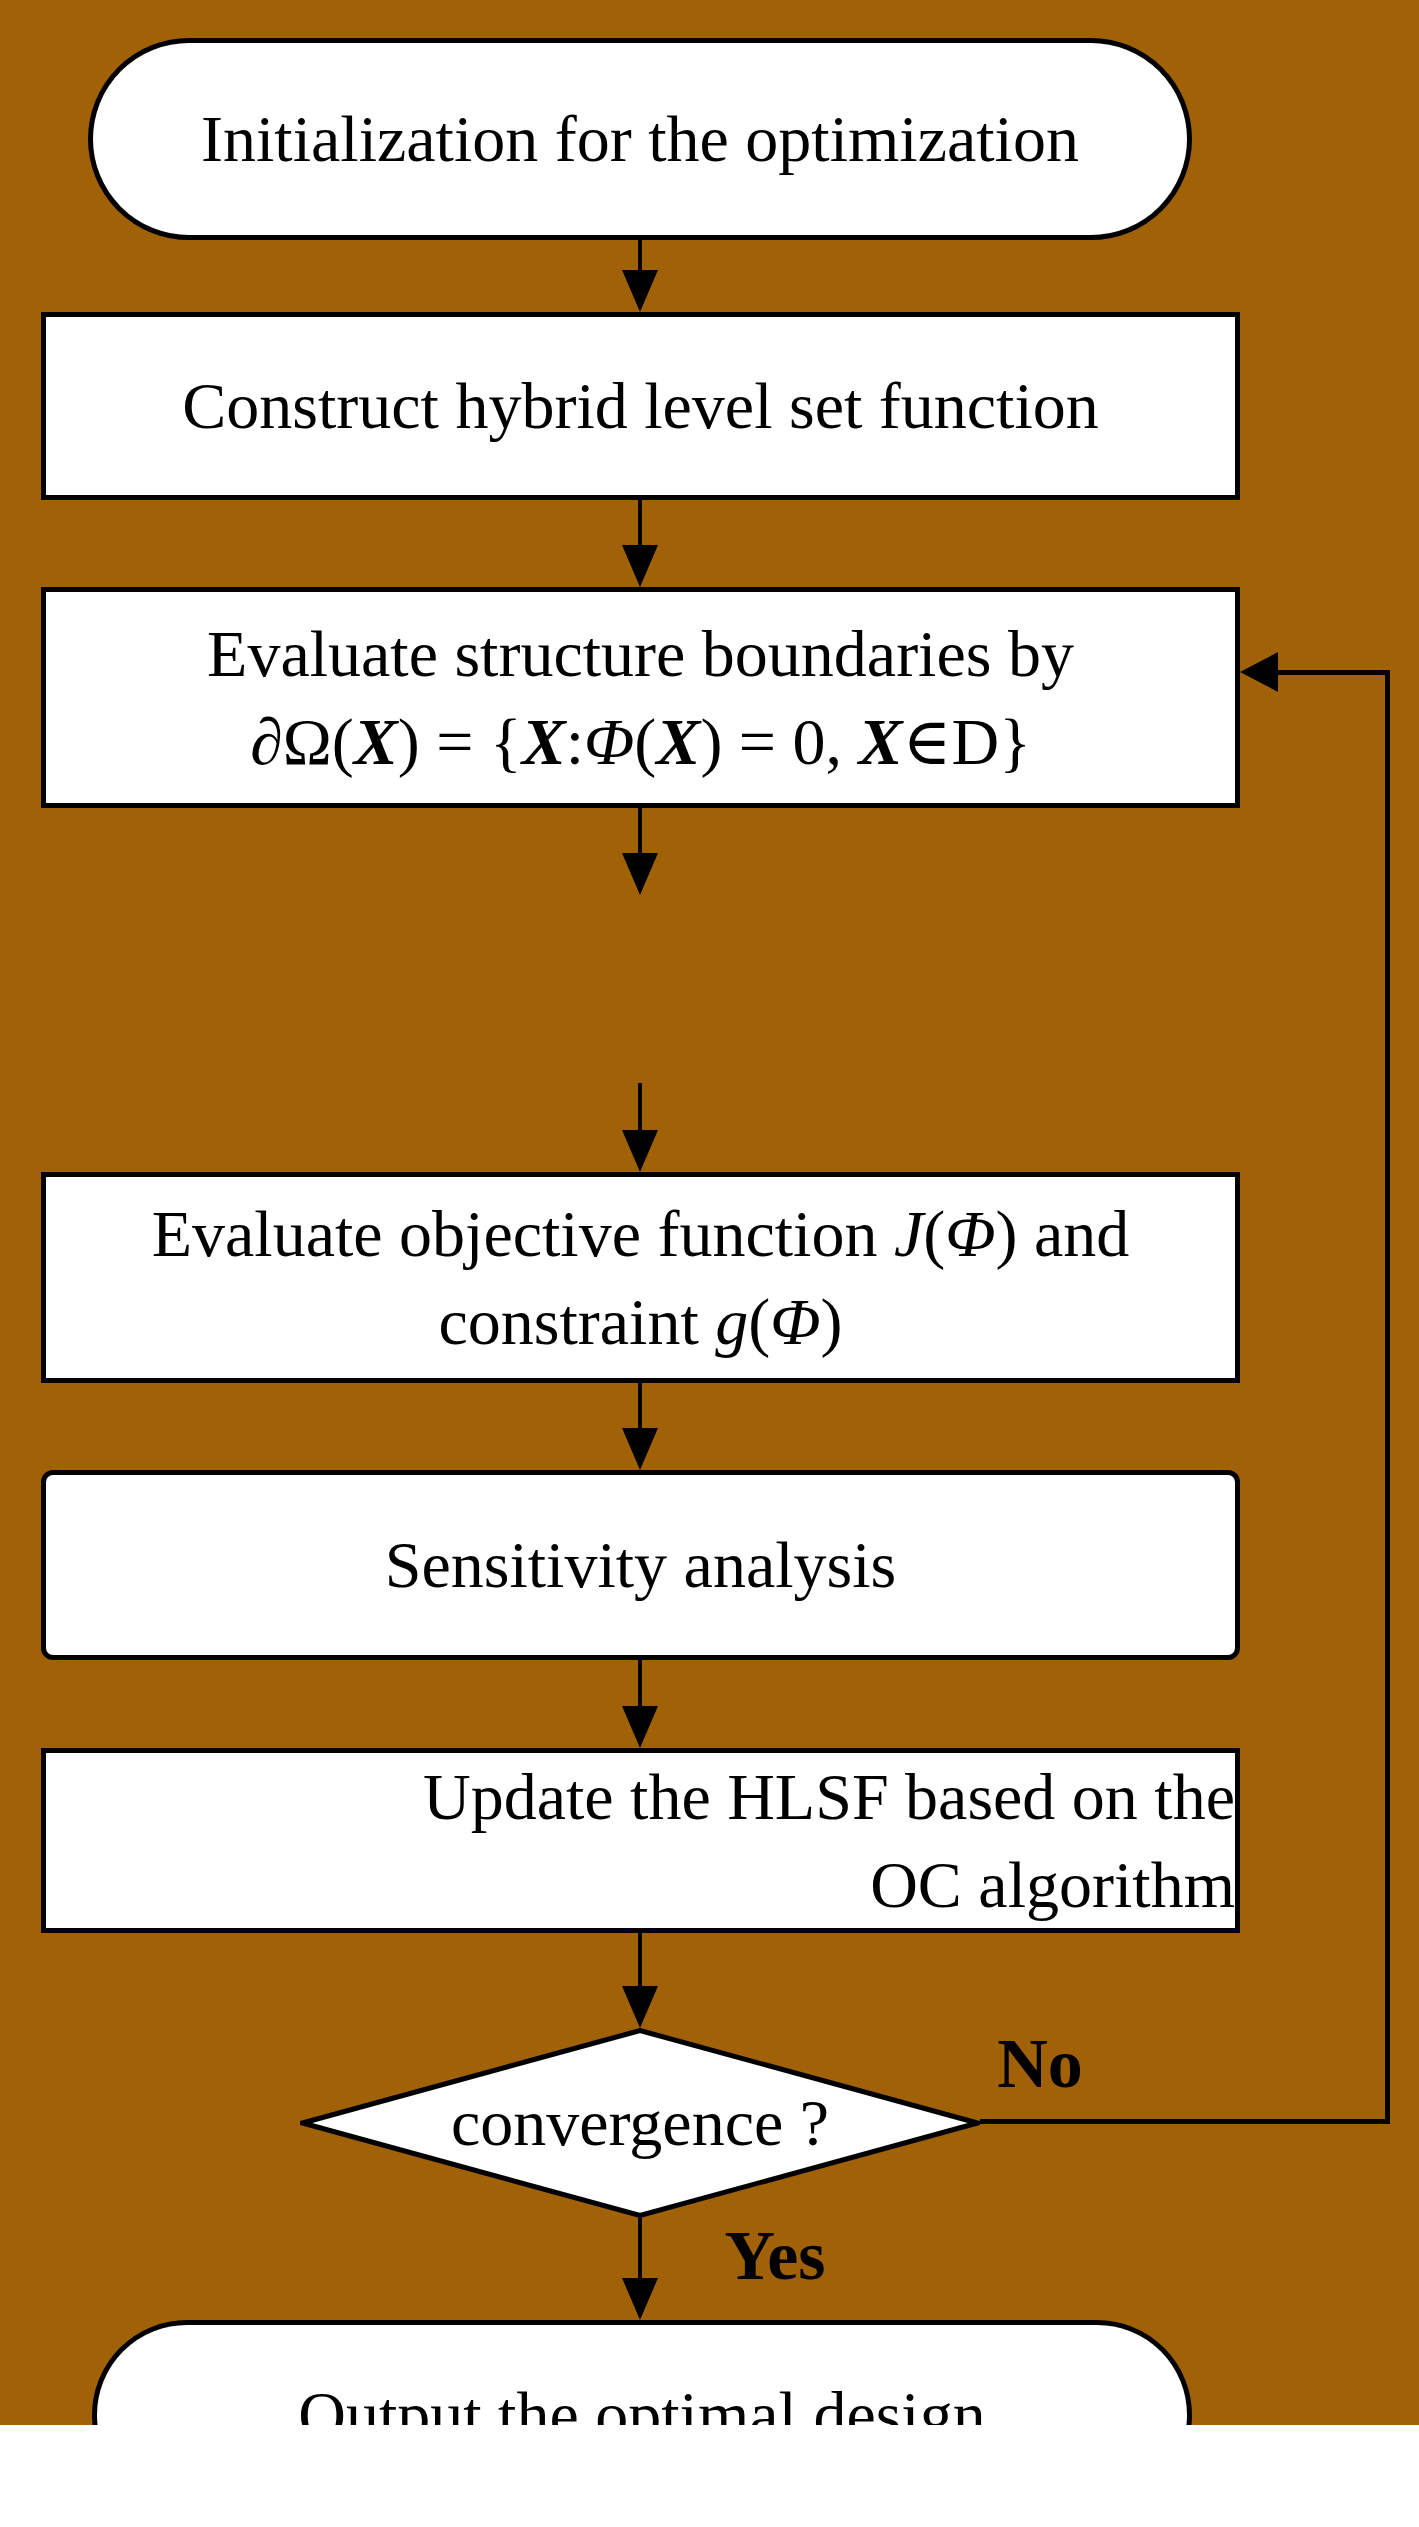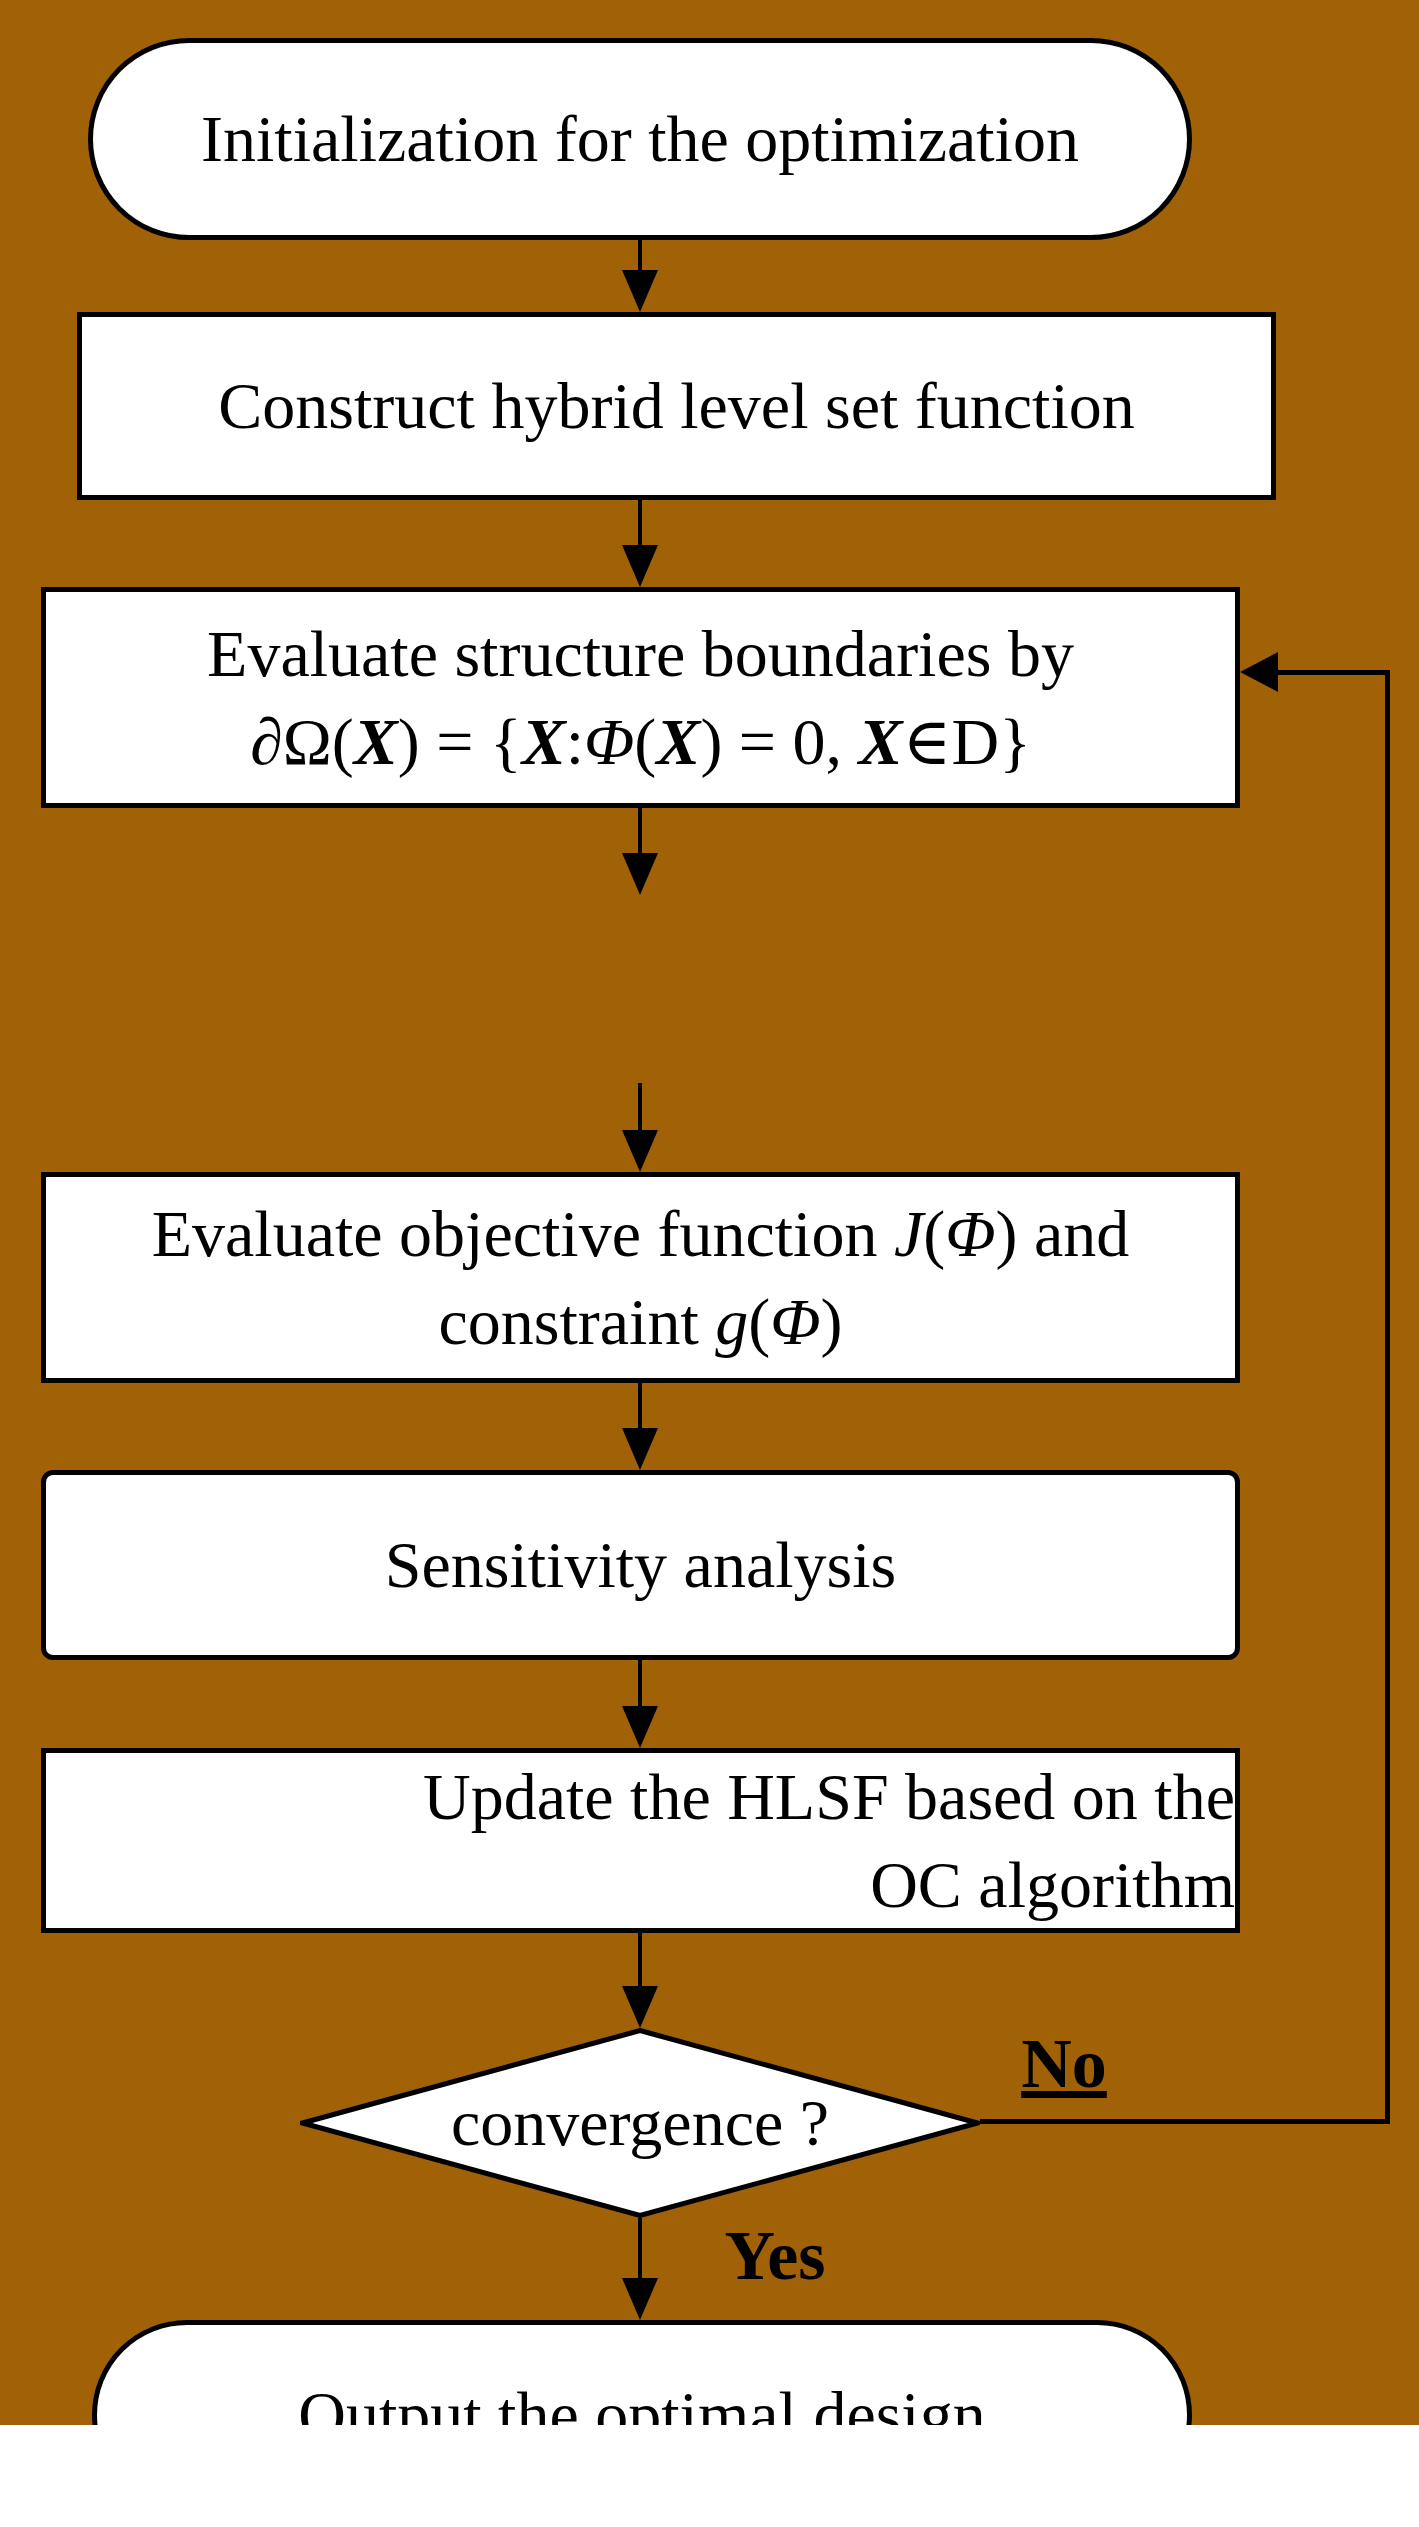--- a/index.html
+++ b/index.html
@@ -7,21 +7,21 @@
     position:relative;width:1419px;height:2425px;background:#a16207;overflow:hidden;
     font-family:"Liberation Serif","DejaVu Serif",serif;color:#000;
   }
   .node{
     position:absolute;border:5px solid var(--stroke,#000);background:var(--fill,#fff);
     display:flex;flex-direction:column;align-items:center;justify-content:center;
     text-align:center;font-size:66px;line-height:88px;box-sizing:border-box;
   }
   .terminal{border-radius:101px;}
   #n-start{left:88px;top:38px;width:1104px;height:202px;}
-  #n-construct{left:41px;top:312px;width:1199px;height:188px;margin-left:36px;}
+  #n-construct{left:41px;top:312px;width:1199px;height:188px;}
   #n-determine{left:41px;top:587px;width:1199px;height:221px;}
   #n-fea{left:41px;top:895px;width:1199px;height:188px;}
   #n-evaluate{left:41px;top:1172px;width:1199px;height:211px;}
   #n-sensitivity{left:41px;top:1470px;width:1199px;height:190px;border-radius:12px;}
   #n-update{left:41px;top:1748px;width:1199px;height:185px;align-items:flex-end;}
   #n-output{left:92px;top:2320px;width:1100px;height:190px;border-radius:95px;}
 
   
   #n-decision{position:absolute;left:300px;top:2028px;width:680px;height:190px;}
   #n-decision svg{position:absolute;left:0;top:0;width:100%;height:100%;display:block;}
@@ -54,21 +54,21 @@
   #fb-bottom{left:980px;top:2119px;width:410px;}
   #fb-vert{left:1385px;top:670px;height:1454px;}
   #fb-top{left:1276px;top:670px;width:114px;}
   #fb-head{
     position:absolute;left:1240px;top:652px;width:0;height:0;
     border-top:20px solid transparent;border-bottom:20px solid transparent;
     border-right:38px solid var(--stroke,#000);
   }
 
   .edge-label{position:absolute;font-weight:bold;font-size:70px;line-height:72px;text-align:center;}
-  #lbl-no{left:984px;top:2028px;width:160px;text-decoration:underline;}
+  #lbl-no{left:960px;top:2028px;width:160px;}
   #lbl-yes{left:690px;top:2220px;width:170px;}
 
   .fp-n{font-style:normal;}
   .fp-i{font-style:italic;}
   .fp-bi{font-style:italic;font-weight:bold;}
 </style>
 </head>
 <body>
 
 <div class="canvas">

